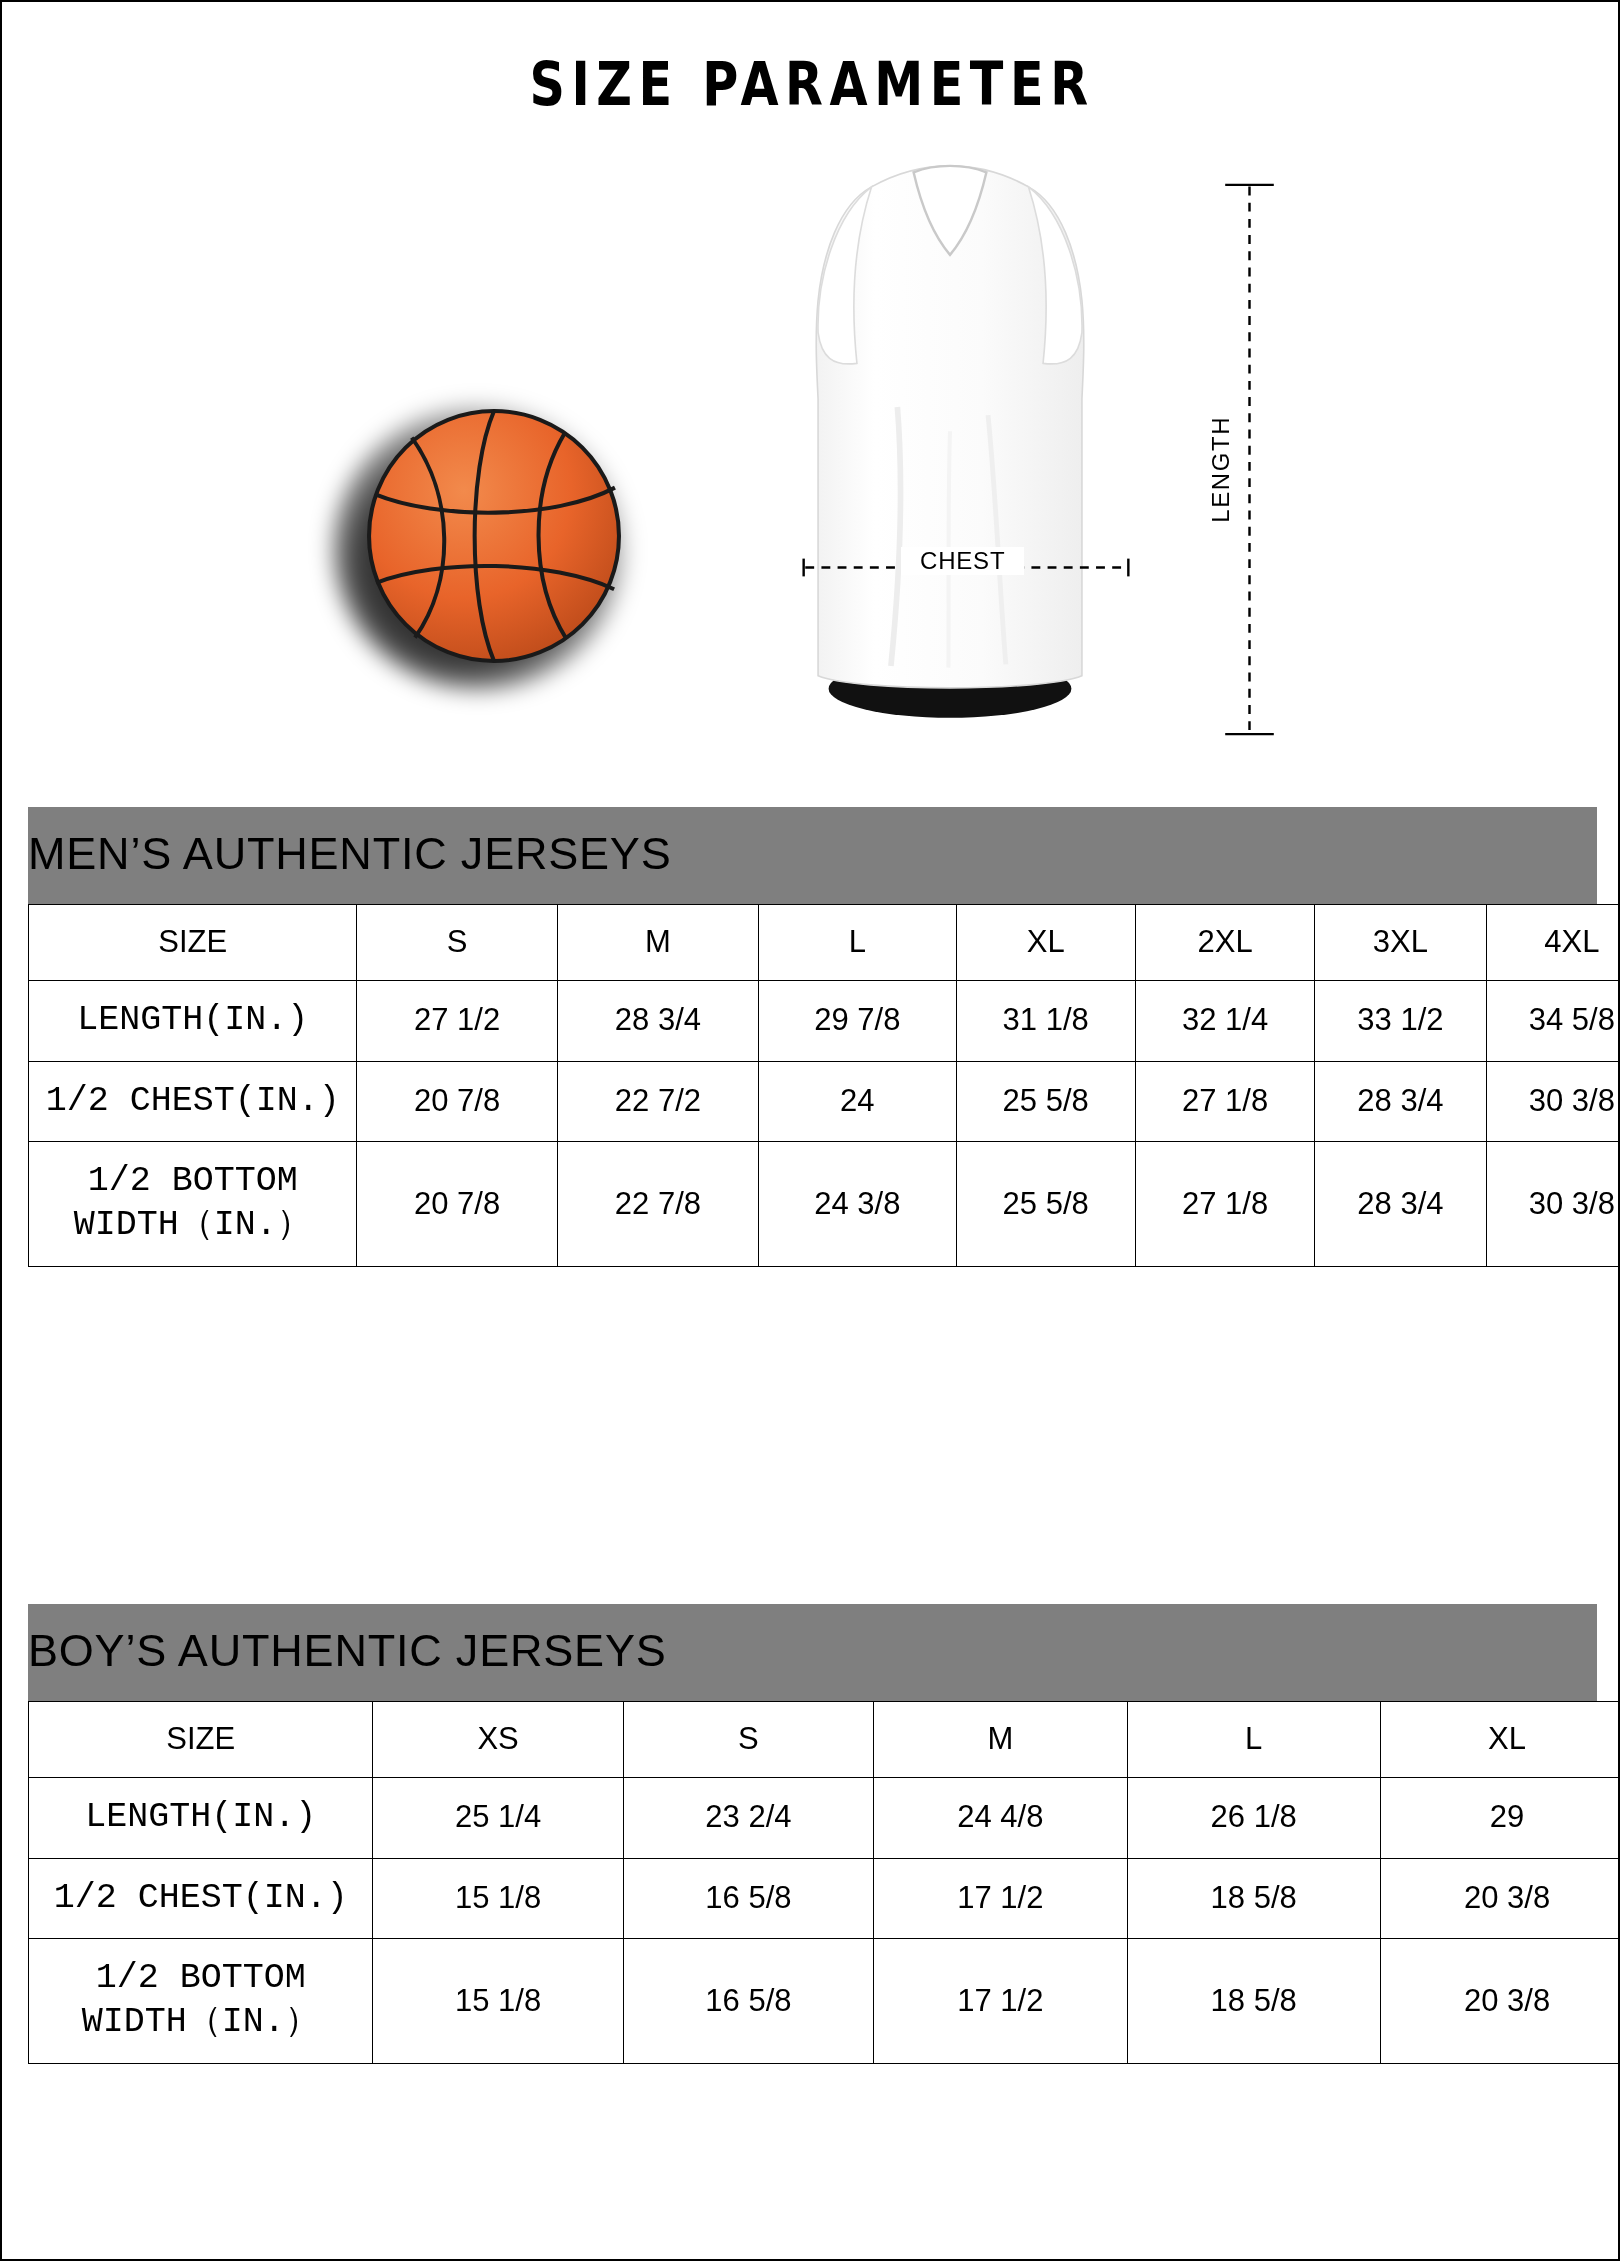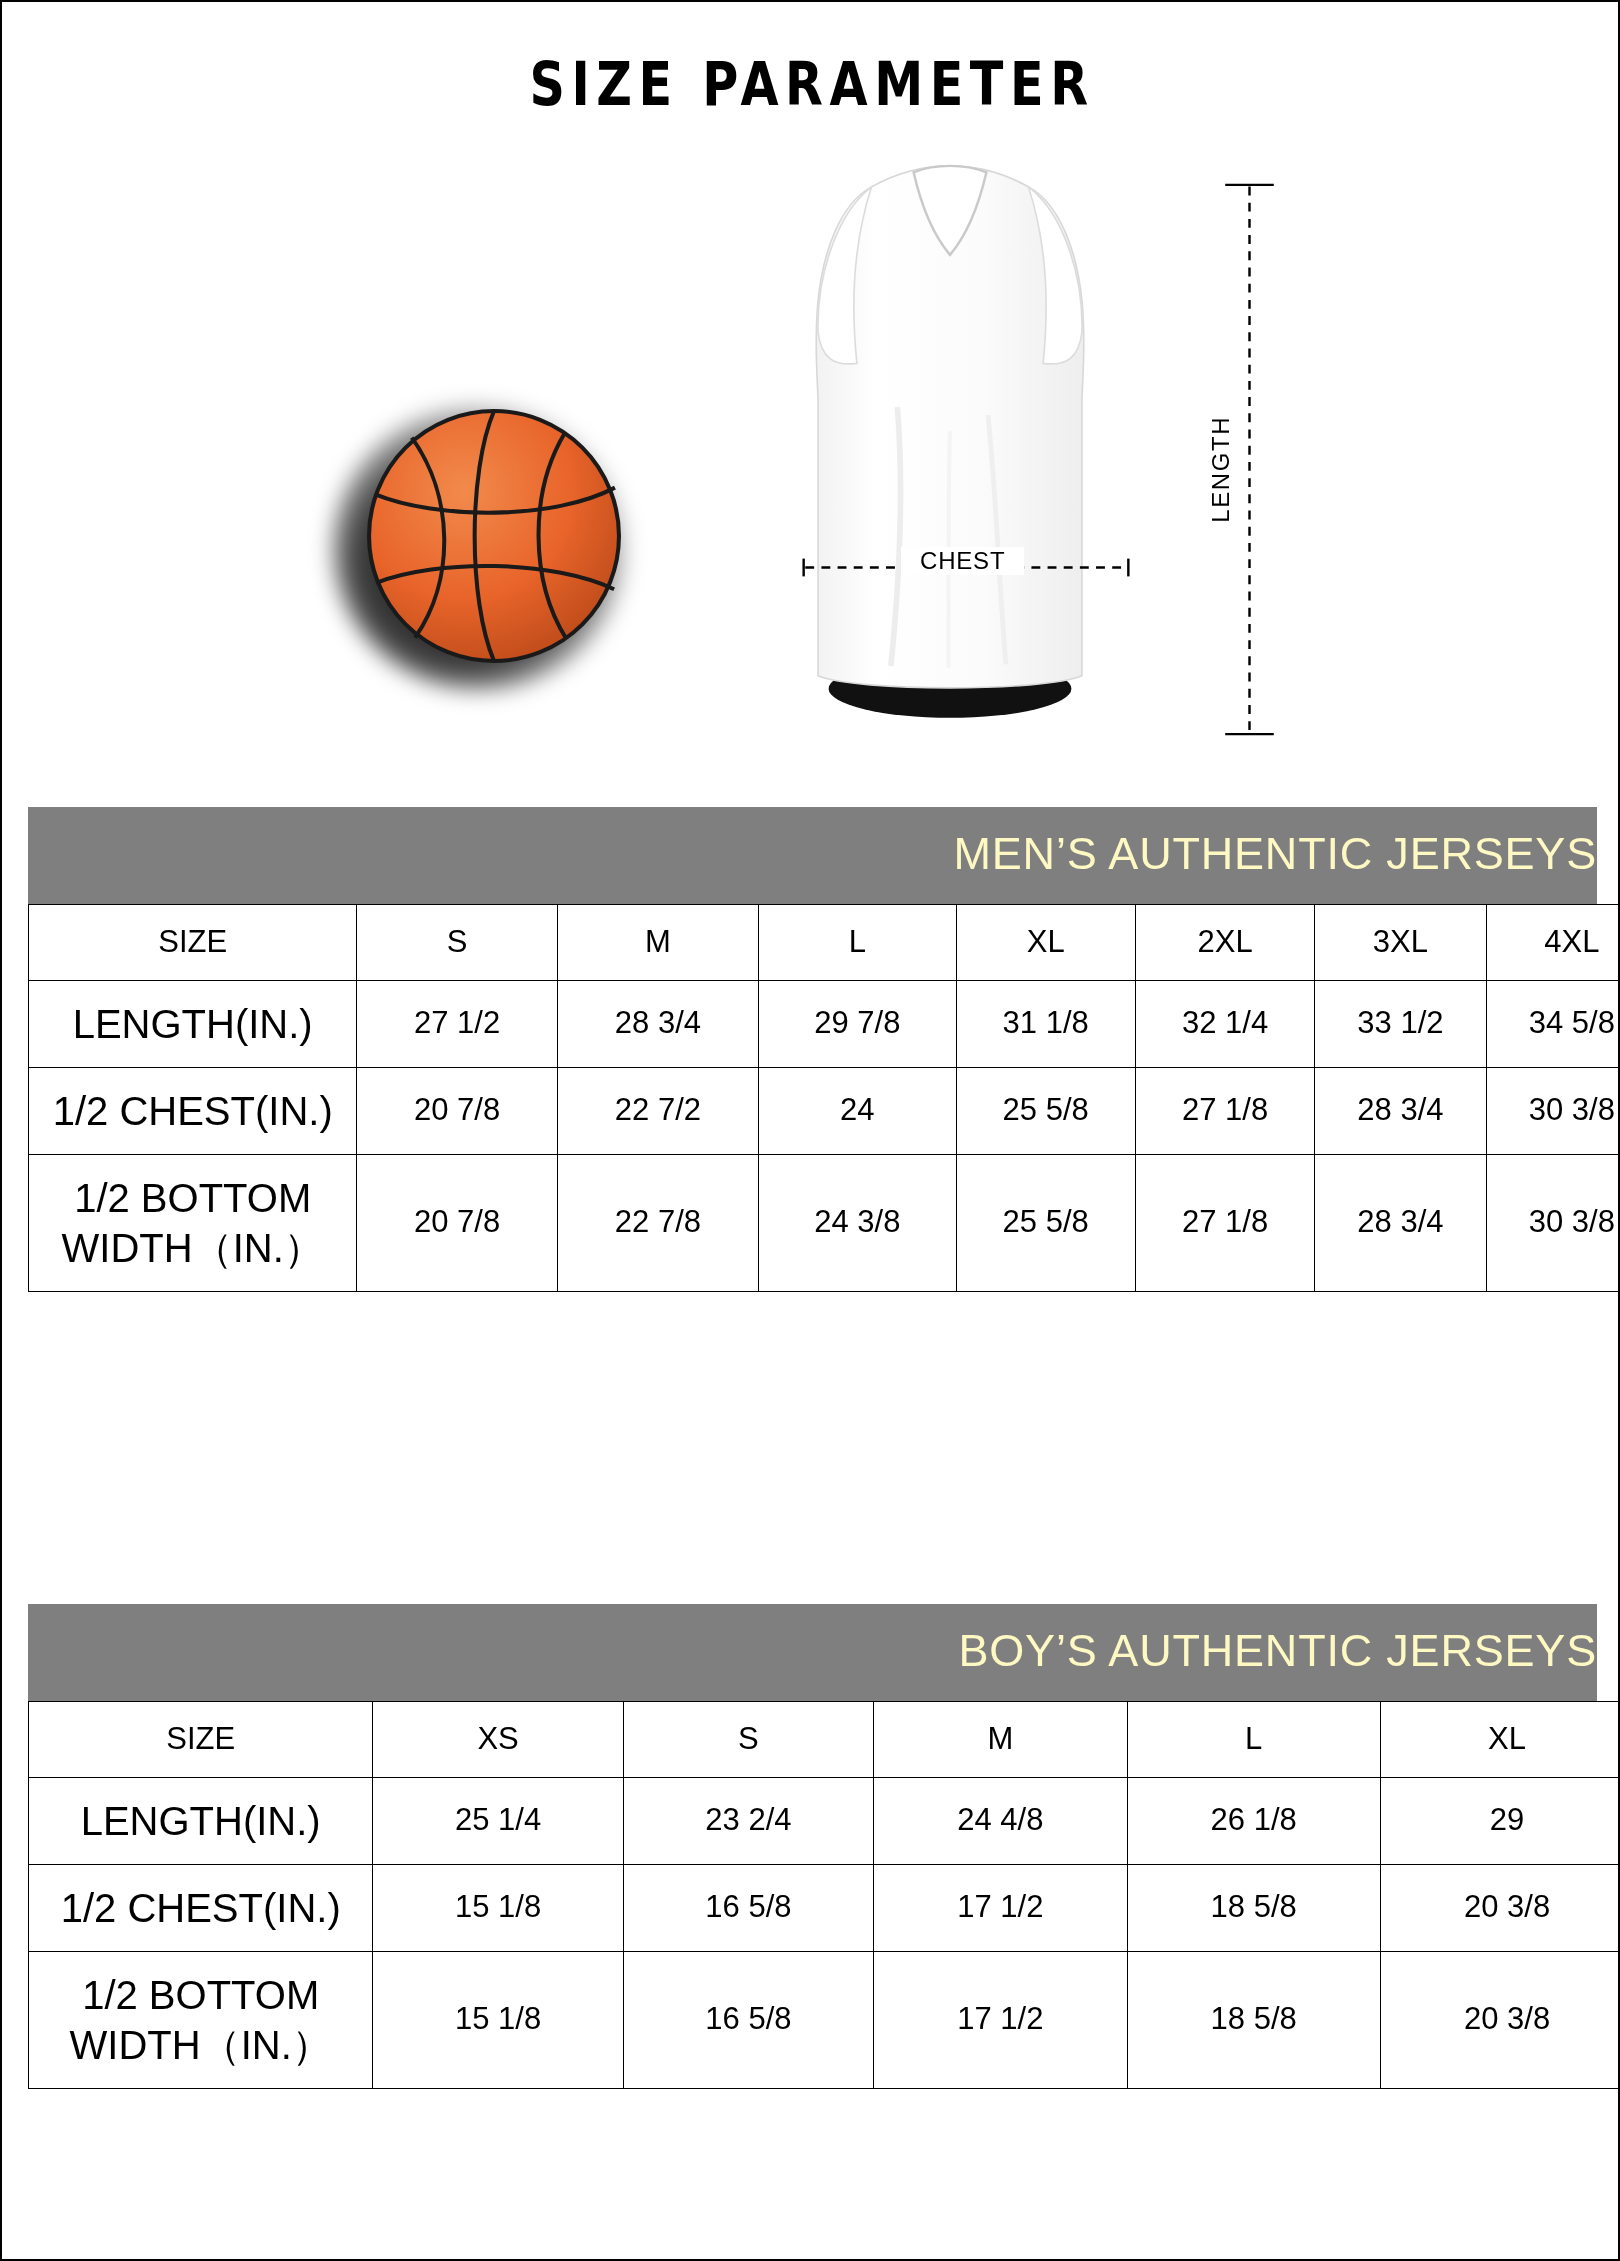--- a/index.html
+++ b/index.html
@@ -127,22 +127,22 @@
   .tbl-block {
     position: absolute;
     left: 26px;
     width: 1569px;
   }
   #mens-block  { top: 805px; }
   #boys-block  { top: 1572px; margin-top: 30px; }
 
   .tbl-header {
     background: #7f7f7f;
-    color: #fef9c3;
-    text-align: right;
+    color: #000000;
+    text-align: left;
     font-size: 45px;
     font-weight: 400;
     letter-spacing: 0.8px;
     padding: 21px 0 24px 0;
     box-sizing: border-box;
   }
 
   table {
     border-collapse: collapse;
     width: 100%;
@@ -151,21 +151,22 @@
   td {
     border: 1.6px solid #000000;
     text-align: center;
     font-size: 31px;
     font-weight: 400;
     padding: 18px 3.2px;
     line-height: 1.25;
     white-space: pre-line;
   }
   .rowlabel {
-    font-size: 40px;
+    font-size: 35px;
+    font-family: Liberation Mono, monospace;
   }
 
   
   .m-c0 { width: 321px; }
   .m-c1 { width: 193px; }
   .m-c2 { width: 194px; }
   .m-c3 { width: 190px; }
   .m-c4 { width: 172px; }
   .m-c5 { width: 172px; }
   .m-c6 { width: 164px; }

